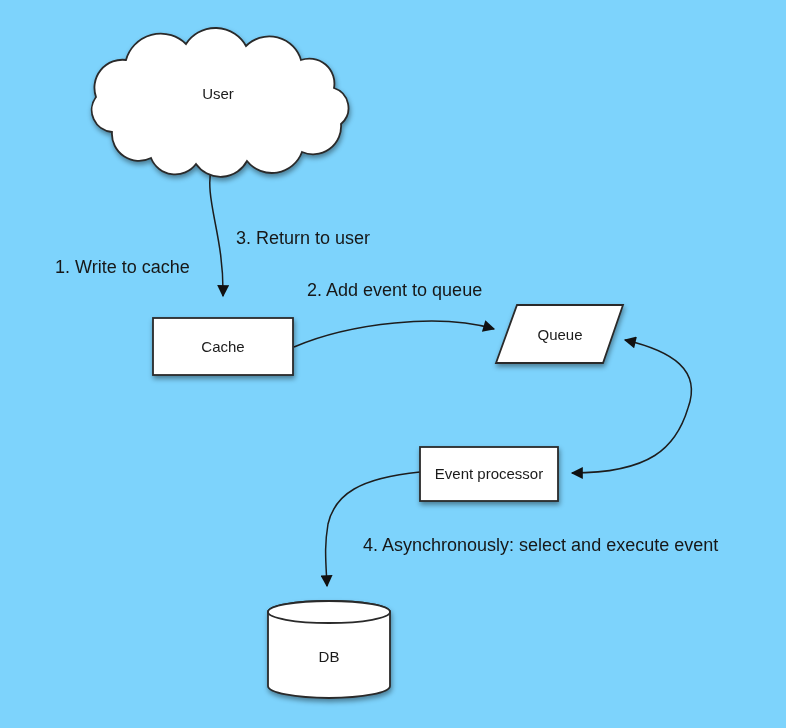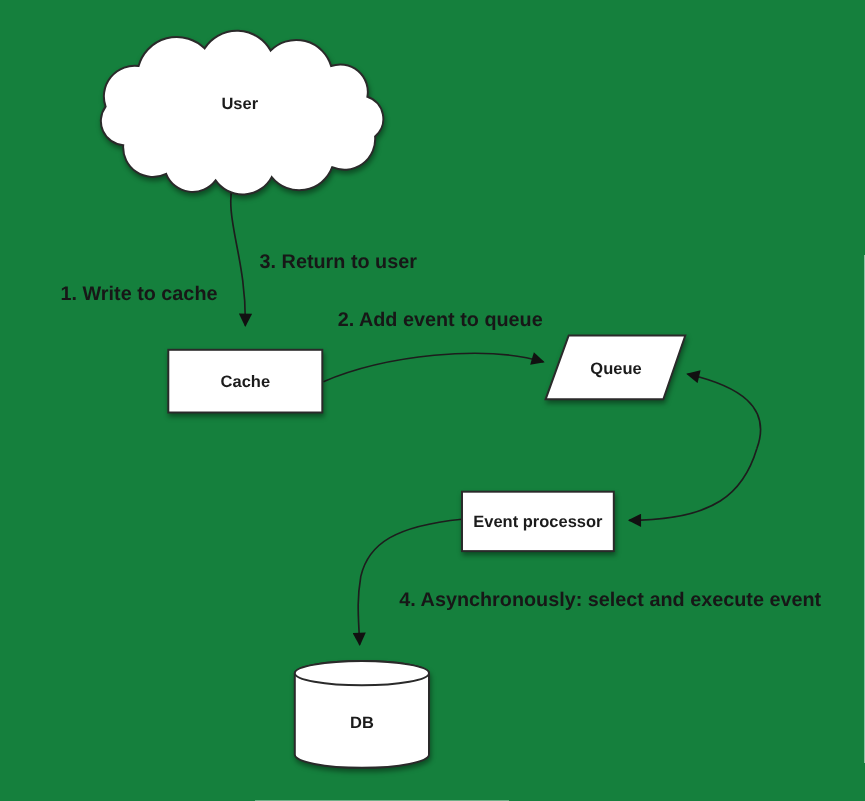--- a/index.html
+++ b/index.html
@@ -4,24 +4,23 @@
 <style>
   html, body {
     margin: 0;
     padding: 0;
     background: #ffffff;
   }
   .canvas {
     position: relative;
     width: 786px;
     height: 728px;
-    background: #15803d;
+    background: #7dd3fc;
     font-family: "Liberation Sans", sans-serif;
     overflow: hidden;
-    font-weight: bold;
   }
   svg { display: block; }
   .shape {
     fill: #ffffff;
     stroke: #2a2a2a;
     stroke-width: 1.8;
     filter: drop-shadow(1px 3px 2.5px rgba(0,0,0,0.40));
   }
   .cyl-top {
     fill: #ffffff;

